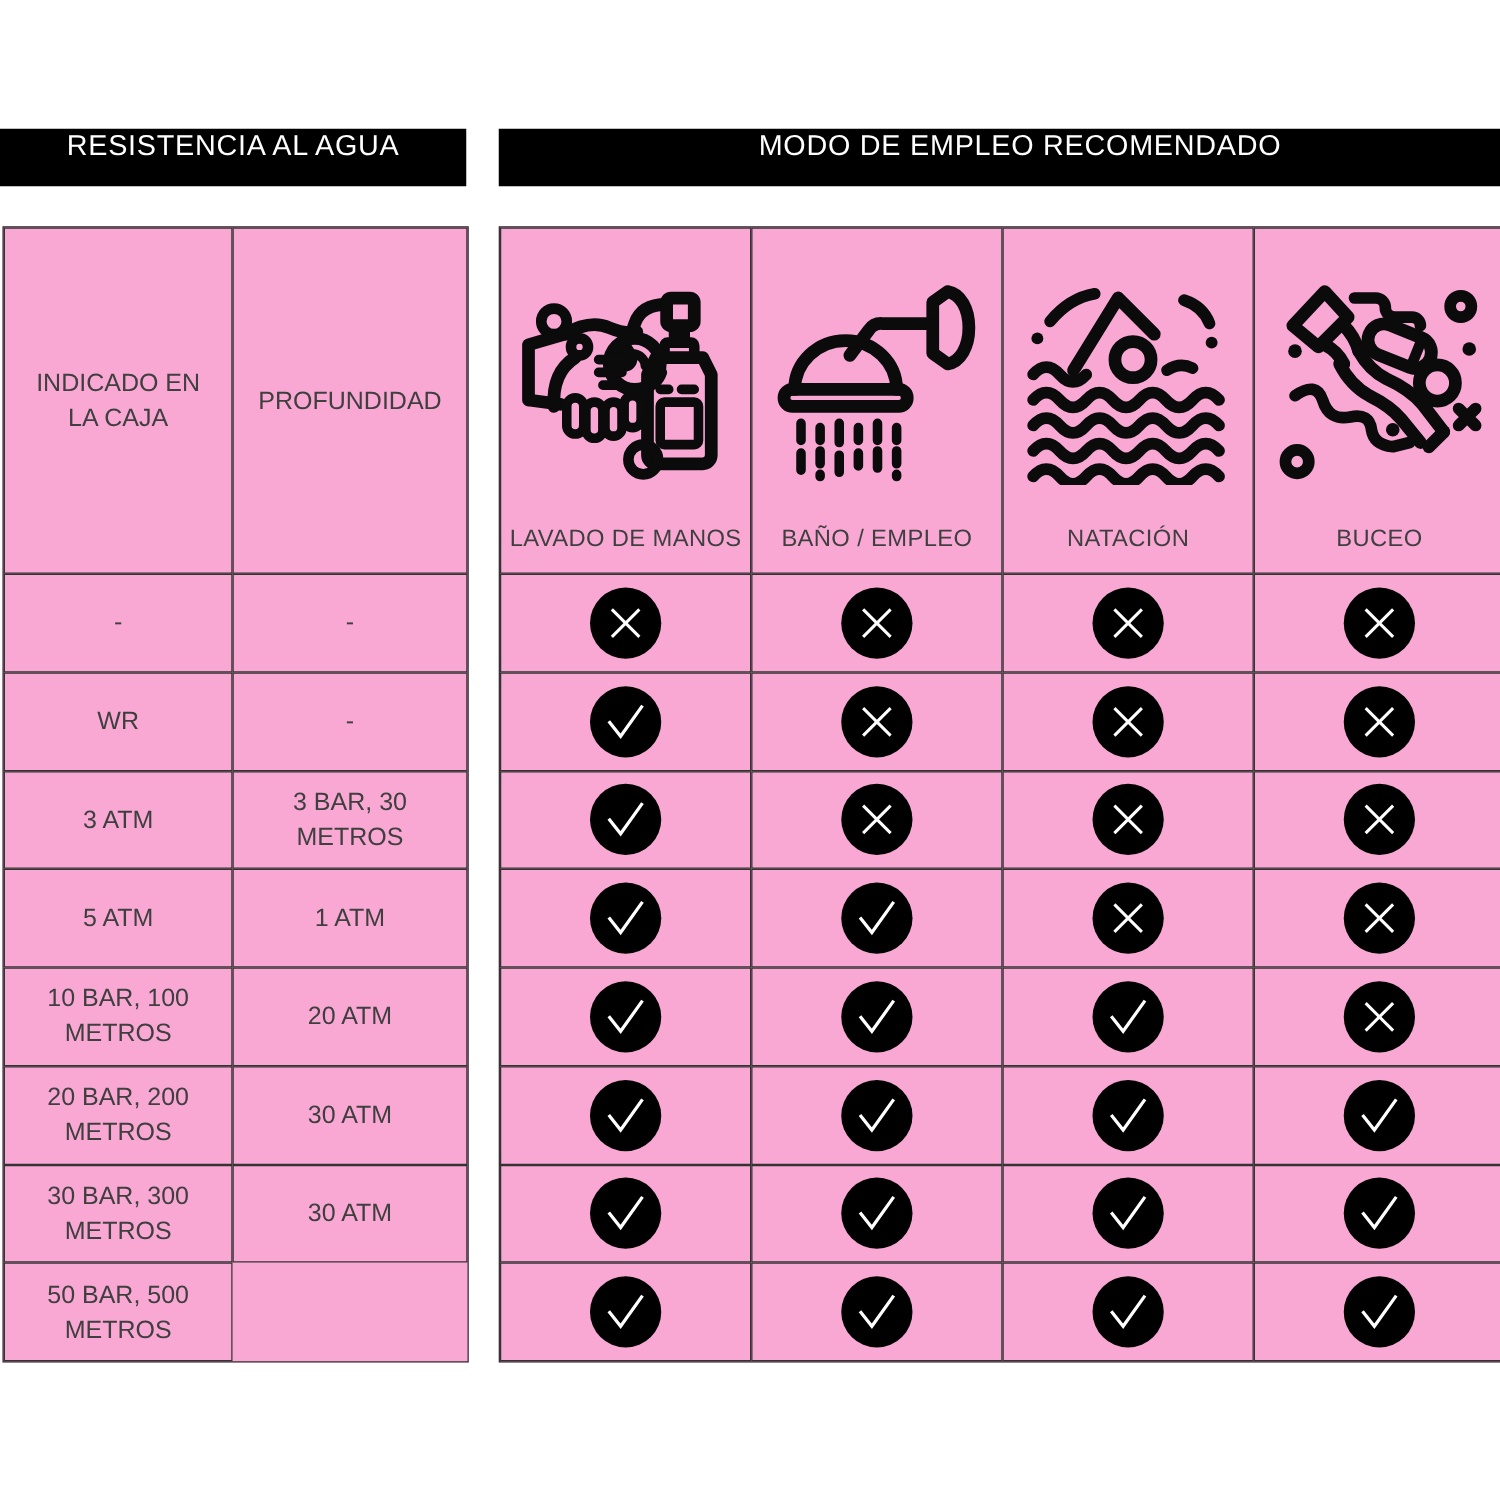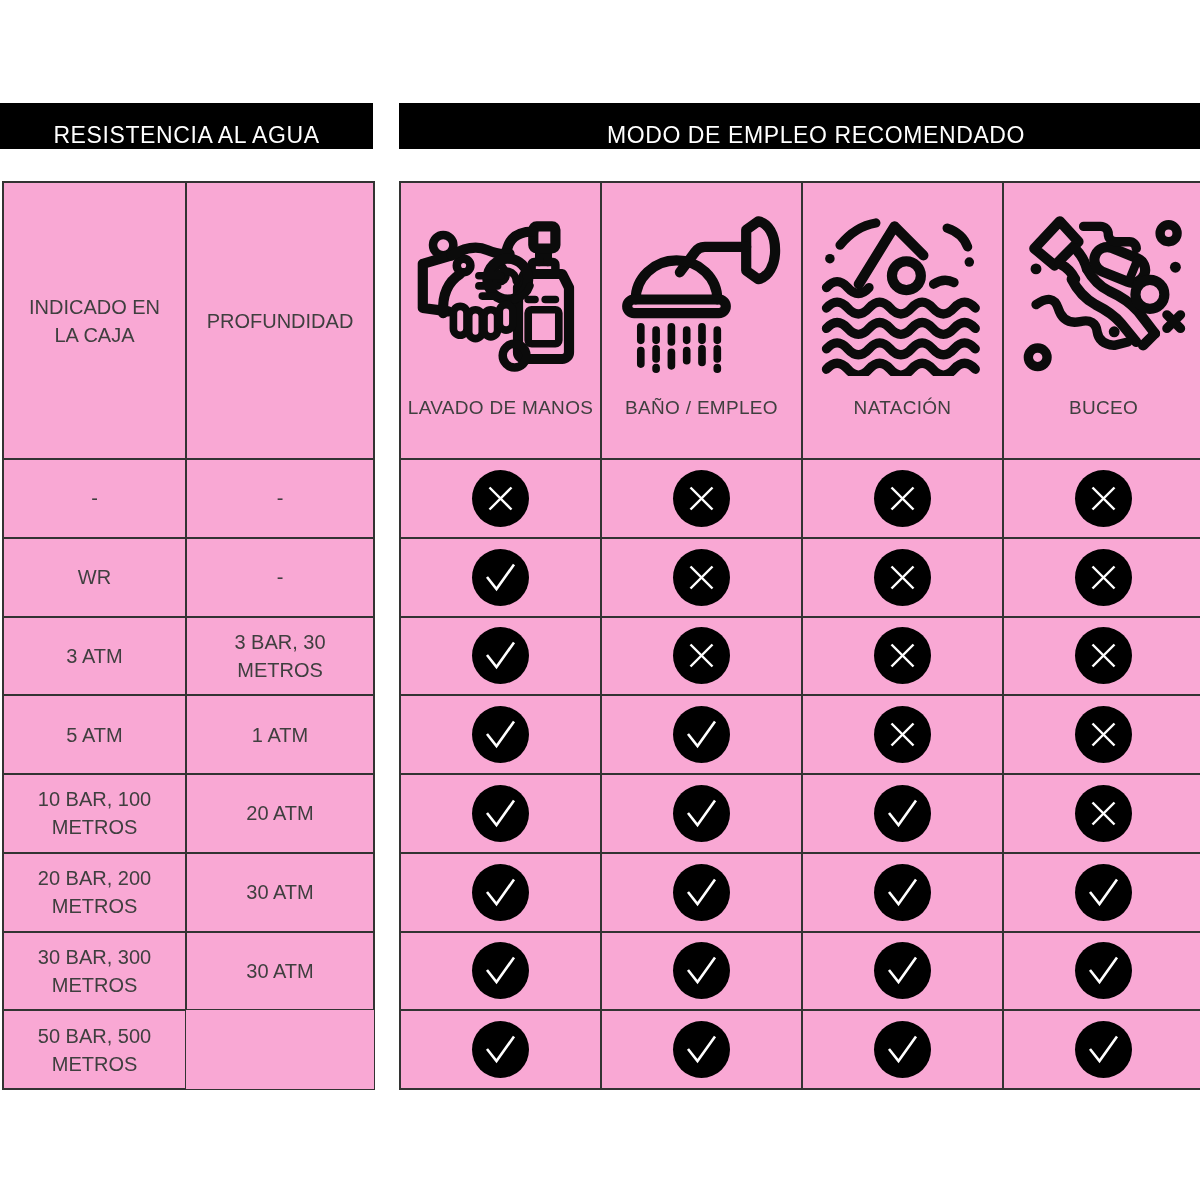--- a/index.html
+++ b/index.html
@@ -1,34 +1,34 @@
 <!DOCTYPE html>
 <html style="--bar-bg: #000000; --bar-text: #ffffff; --border: #333333; --text: #3f3f3f; --mark-bg: #000000;"><head>
 <meta charset="utf-8">
 <style>
   * { margin:0; padding:0; box-sizing:border-box; }
   html,body { width:1200px; height:1200px; }
   body { background:#fff; font-family:"Liberation Sans", sans-serif; position:relative; }
   .canvas { position:absolute; left:0; top:0; width:1200px; height:1200px; overflow:hidden; background:#fff; }
 
   .bar { position:absolute; background:var(--bar-bg,#000); color:var(--bar-text,#fff);
-         display:flex; align-items:flex-end; justify-content:center;
+         display:flex; align-items:flex-start; justify-content:center;
          font-size:23px; letter-spacing:0.6px; }
   .bar-left  { left:0;    top:103px; width:373px; height:46px; }
   .bar-right { left:399px; top:103px; width:834px; height:46px; }
 
   .tbl { position:absolute; top:181px; display:grid; border:1px solid var(--border,#333); background:#f9a8d4; }
   .tbl-left  { left:2px;   width:373px; height:909px;
                grid-template-columns:183px 1fr; grid-template-rows:277px repeat(8,1fr); }
   .tbl-right { left:399px; width:806px; height:909px;
                grid-template-columns:repeat(4,1fr); grid-template-rows:277px repeat(8,1fr); }
 
   .cell { border:1px solid var(--border,#333); display:flex; align-items:center; justify-content:center;
           text-align:center; color:var(--text,#3f3f3f); font-size:20px; line-height:1.4; padding:4px 10px; }
-  .hdr-cell { flex-direction:column; justify-content:flex-end; padding:10px 4px 36px 4px; gap:6px; }
+  .hdr-cell { flex-direction:column; justify-content:flex-end; padding:10px 4px 12px 4px; gap:6px; }
   .icon-wrap { flex:1; display:flex; align-items:center; justify-content:center; width:100%; }
   .activity-label { font-size:19px; letter-spacing:0.3px; white-space:nowrap; }
 
   .mark { width:57px; height:57px; border-radius:50%; background:var(--mark-bg,#000);
           display:flex; align-items:center; justify-content:center; }
   .mark svg { display:block; }
 
   .icon-wrap svg { stroke:#0b0b0b; fill:none; stroke-width:6; stroke-linecap:round; stroke-linejoin:round; }
   .icon-wrap svg .fill { fill:#0b0b0b; stroke:none; }
 </style>

